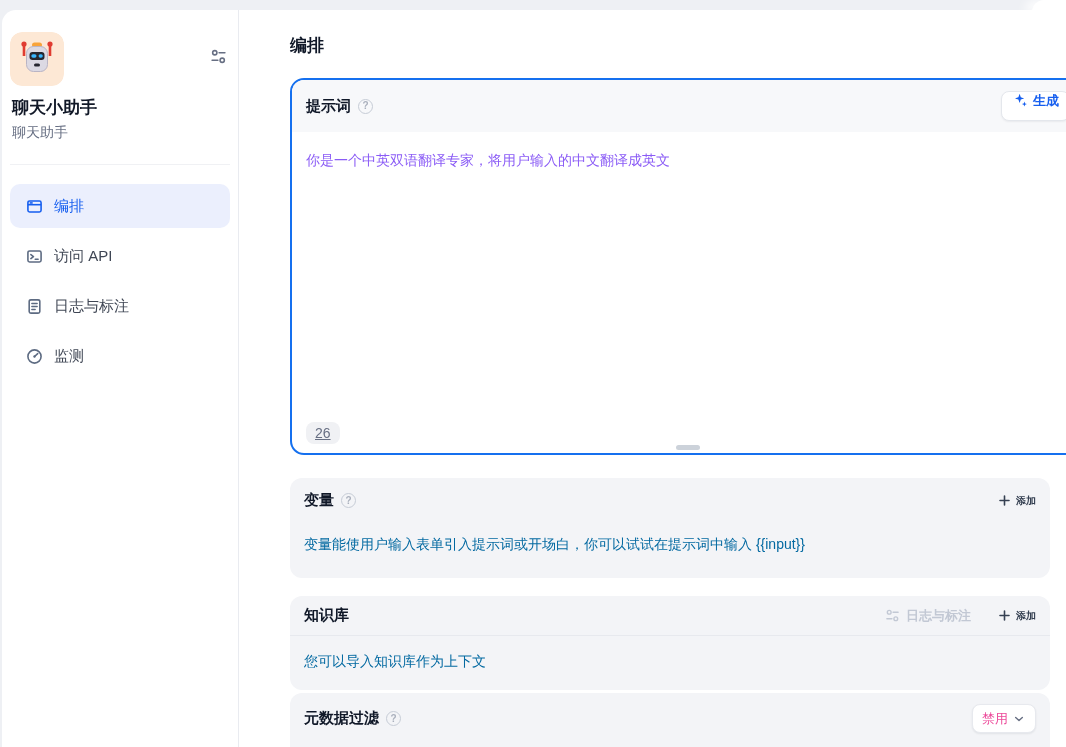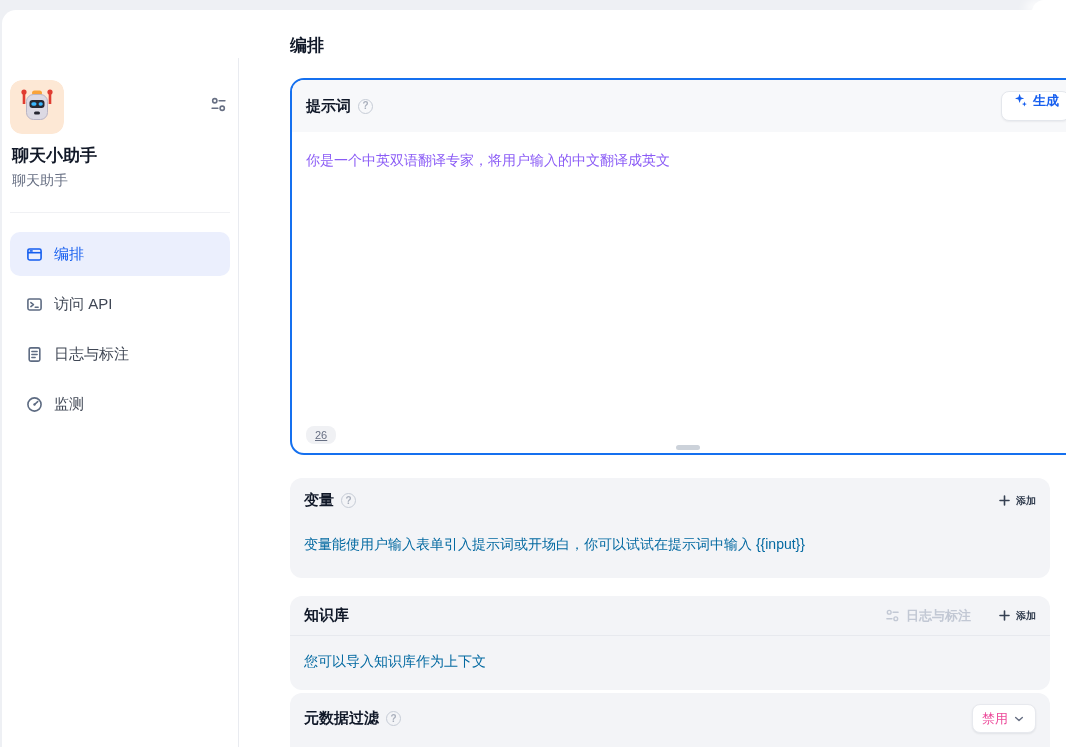--- a/index.html
+++ b/index.html
@@ -6,21 +6,21 @@
   html,body { width:1066px; height:747px; }
   body { font-family:"Liberation Sans","DejaVu Sans",sans-serif; }
   .page { position:relative; width:1066px; height:747px; background:#eef0f4; overflow:hidden; }
   .corner-white { position:absolute; top:0; left:1032px; right:0; height:12px; background:#fff;
                   border-top-left-radius:12px; box-shadow:-8px 0 10px rgba(255,255,255,.85); }
   .panel { position:absolute; left:2px; top:10px; right:0; bottom:0; background:#fff;
            border-top-left-radius:14px; display:flex; }
 
   
   .sidebar { position:relative; flex:0 0 237px; width:237px; border-right:1px solid #e9ebf0;
-             padding:22px 8px 8px 8px;margin-top:48px; }
+             padding:22px 8px 8px 8px; }
   .avatar { width:54px; height:54px; border-radius:12px; overflow:hidden; cursor:pointer; }
   .settings-btn { position:absolute; top:38px; right:11px; width:17px; height:17px;
                   color:#676f83; cursor:pointer; }
   .app-name { margin-top:11px; padding-left:2px; font-size:17px; font-weight:700; color:#111827; line-height:22px; }
   .app-sub  { margin-top:4px; padding-left:2px; font-size:14px; color:#676f83; line-height:18px; }
   .side-divider { height:1px; background:#f0f1f4; margin:23px 0 19px 0; }
   .nav-item { display:flex; align-items:center; gap:11px; height:44px; padding:0 16px;
               border-radius:10px; font-size:15px; color:#3f4654; margin-bottom:6px; cursor:pointer; }
   .nav-item .nicon { width:17px; height:17px; color:#5d6b82; flex:0 0 auto; }
   .nav-item.selected { background:#ebeffd; color:#155eef; font-weight:500; }
@@ -37,21 +37,21 @@
   .help-icon { width:15px; height:15px; border:1px solid #c6ccd6; border-radius:50%;
                color:#aab0bd; font-size:10px; font-weight:700; display:inline-flex;
                align-items:center; justify-content:center; margin-left:7px; line-height:1; }
   .generate-btn { margin-left:auto; display:flex; align-items:flex-start; gap:5px; background:#fff;
                   border:1px solid #e4e7ec; border-radius:8px; height:30px; padding:0 10px;
                   color:#155eef; font-size:13px; font-weight:600;
                   box-shadow:0 1px 2px rgba(16,24,40,.06); cursor:pointer; }
   .prompt-body { flex:1; padding:17px 14px; font-size:14px; color:#8b5cf6; line-height:1.65; cursor:text; }
   .prompt-footer { padding:0 14px 9px; }
   .char-pill { display:inline-block; background:#f0f1f4; border-radius:8px; padding:3px 9px;
-               font-size:11px; color:#676f83;text-decoration:underline; }
+               font-size:14px; color:#676f83;text-decoration:underline; }
   .drag-handle { position:absolute; bottom:3px; left:50%; transform:translateX(-50%);
                  width:24px; height:5px; border-radius:3px; background:#ccd2da; cursor:row-resize; }
 
   .card { width:760px; background:#f3f4f7; border-radius:12px; }
   .card-head { display:flex; align-items:center; }
   .card-title { font-size:15px; font-weight:700; color:#101828; }
   .head-right { margin-left:auto; display:flex; align-items:center; }
   .add-btn { display:flex; align-items:center; gap:4px; font-size:10px; font-weight:700;
              color:#354052; cursor:pointer; }
   .add-btn .picon { width:15px; height:15px; }

